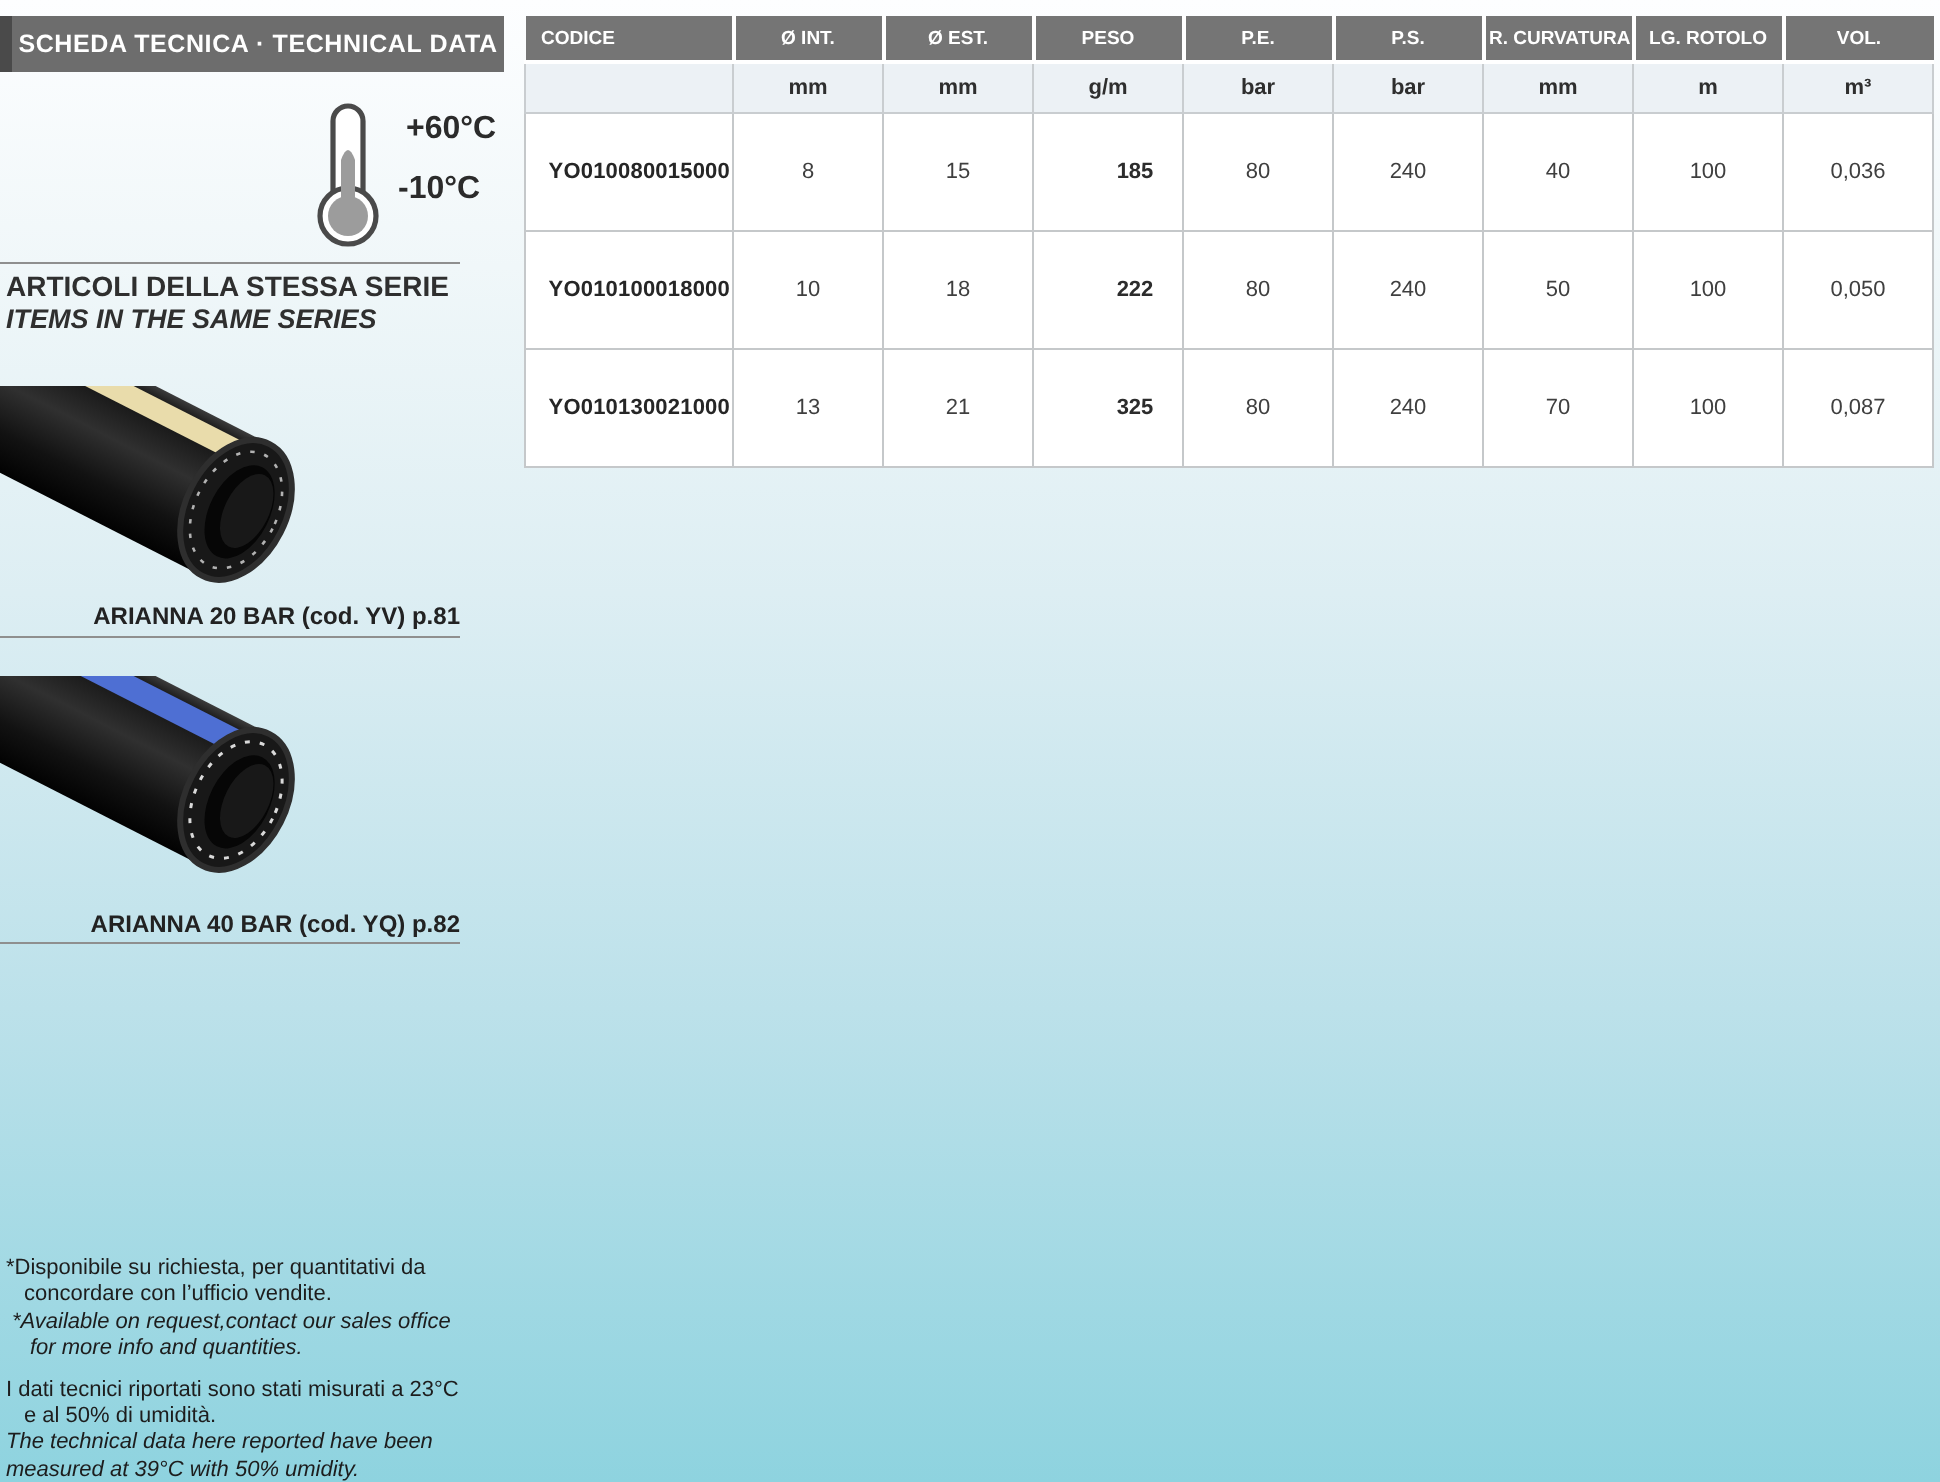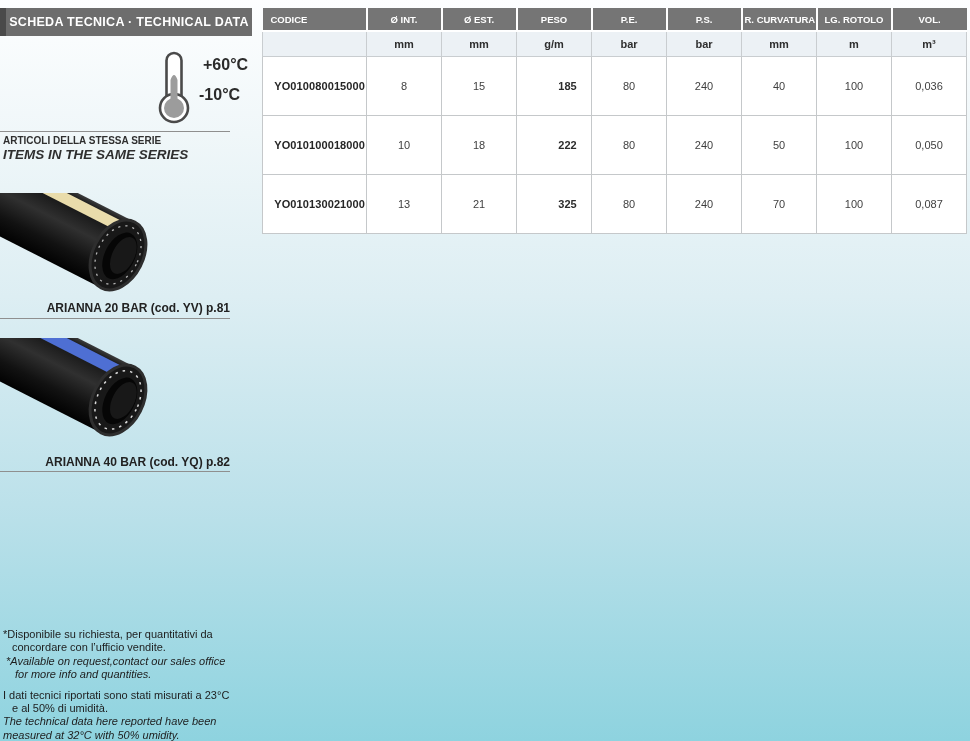--- a/index.html
+++ b/index.html
@@ -16,21 +16,21 @@
   }
   .thermo-wrap{position:absolute;left:153px;top:50px;width:110px;height:75px;}
   .temp-label{position:absolute;font-weight:bold;font-size:16px;color:#2b2b2b;}
   .temp-max{left:50px;top:6px;}
   .temp-min{left:46px;top:36px;}
   .rule{position:absolute;left:0;width:230px;height:0;border-top:1px solid #8f8f8f;}
   .rule-1{top:131px;}
   .rule-2{top:318px;}
   .rule-3{top:471px;}
   .series-heading{position:absolute;left:3px;top:135px;color:#2f2f2f;line-height:1.18;}
-  .series-heading .it{font-weight:bold;font-size:10px;}
+  .series-heading .it{font-weight:bold;font-size:14px;}
   .series-heading .en{font-weight:bold;font-style:italic;font-size:13.5px;}
   .hose{position:absolute;left:0;width:238px;height:108px;}
   .hose-1{top:193px;}
   .hose-2{top:338px;}
   .hose svg{width:100%;height:100%;display:block;}
   .hose-caption{
     position:absolute;left:0;width:230px;text-align:right;
     font-weight:bold;font-size:12px;color:#222;
   }
   .caption-1{top:301px;}
@@ -219,14 +219,14 @@
 </table>
 
 <div class="footnotes">
   <p class="hang">*Disponibile su richiesta, per quantitativi da
 concordare con l’ufficio vendite.</p>
   <p class="ital">*Available on request,contact our sales office
 for more info and quantities.</p>
   <p class="hang gap">I dati tecnici riportati sono stati misurati a 23°C
 e al 50% di umidità.</p>
   <p class="ital" style="padding-left:0;text-indent:0;">The technical data here reported have been
-measured at 32°C with 50% umidity.</p>
+measured at 39°C with 50% umidity.</p>
 </div>
 
 </body></html>

